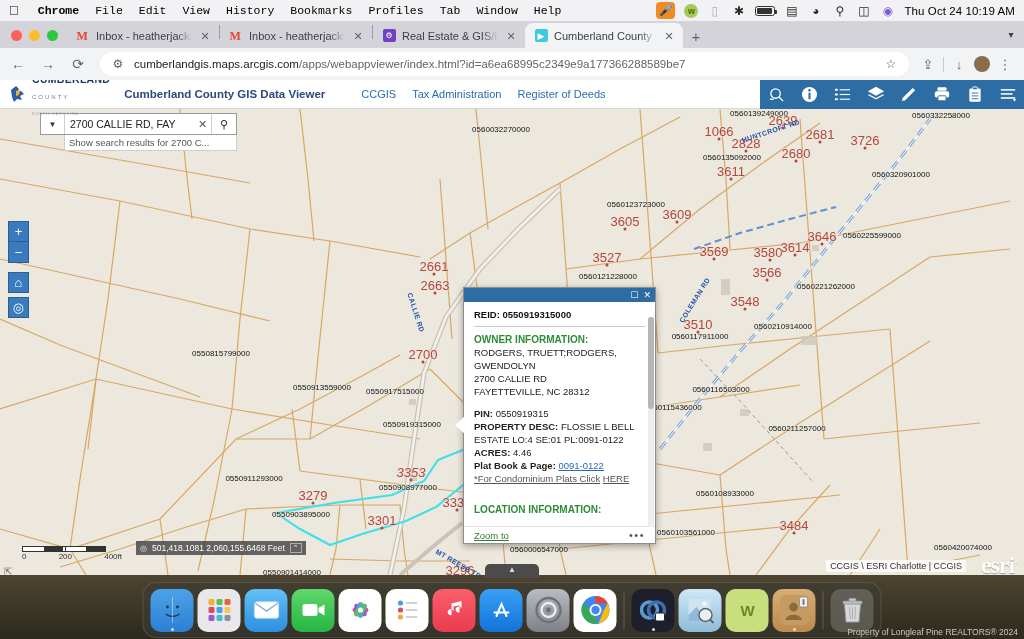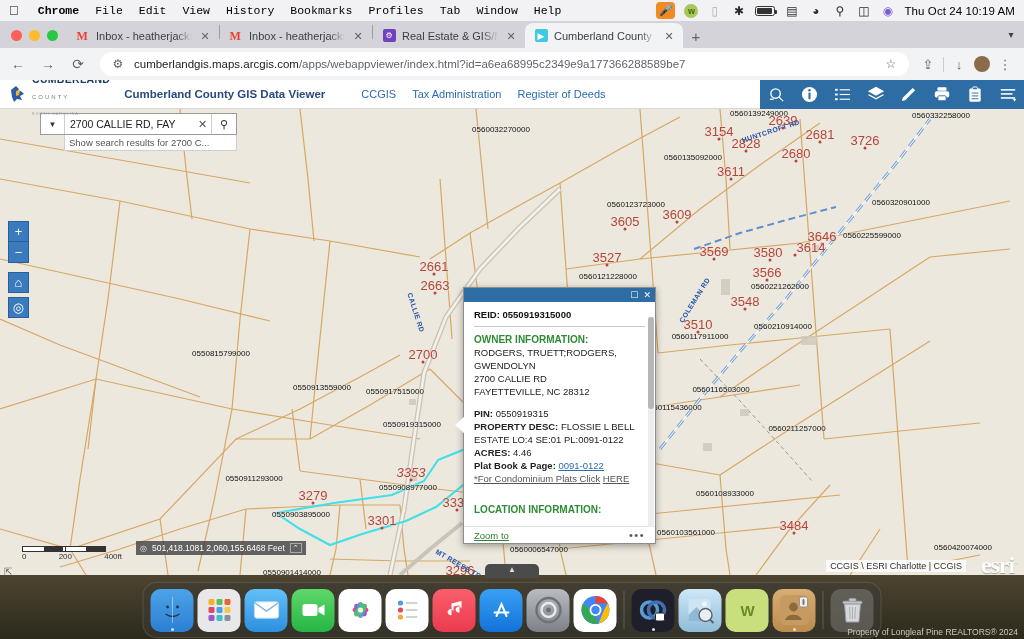--- a/index.html
+++ b/index.html
@@ -606,44 +606,44 @@
       </div>
       <div class="pop-foot">
         <span class="zoomto">Zoom to</span>
         <span class="sp"></span>
         <span class="dots">•••</span>
       </div>
     </div>
   <div class="plabel" style="left: 501px; top: 20px;">0560032270000</div>
       <div class="plabel" style="left: 759px; top: 4px;">0560139249000</div>
       <div class="plabel" style="left: 941px; top: 6px;">0560332258000</div>
-      <div class="plabel" style="left: 693px; top: 48px;">0560135092000</div>
-      <div class="plabel" style="left: 901px; top: 65px; margin-top: 28px;">0560320901000</div>
+      <div class="plabel" style="left: 732px; top: 48px;">0560135092000</div>
+      <div class="plabel" style="left: 901px; top: 65px;">0560320901000</div>
       <div class="plabel" style="left: 636px; top: 95px;">0560123723000</div>
       <div class="plabel" style="left: 872px; top: 126px;">0560225599000</div>
       <div class="plabel" style="left: 608px; top: 167px;">0560121228000</div>
-      <div class="plabel" style="left: 780px; top: 177px;">0560221262000</div>
+      <div class="plabel" style="left: 826px; top: 177px;">0560221262000</div>
       <div class="plabel" style="left: 700px; top: 227px;">0560117911000</div>
       <div class="plabel" style="left: 783px; top: 217px;">0560210914000</div>
       <div class="plabel" style="left: 721px; top: 280px;">0560116503000</div>
       <div class="plabel" style="left: 673px; top: 298px;">0560115436000</div>
       <div class="plabel" style="left: 797px; top: 319px;">0560211257000</div>
       <div class="plabel" style="left: 725px; top: 384px;">0560108933000</div>
       <div class="plabel" style="left: 686px; top: 423px;">0560103561000</div>
       <div class="plabel" style="left: 963px; top: 438px;">0560420074000</div>
       <div class="plabel" style="left: 539px; top: 440px;">0560006547000</div>
       <div class="plabel" style="left: 221px; top: 244px;">0550815799000</div>
       <div class="plabel" style="left: 322px; top: 278px;">0550913559000</div>
       <div class="plabel" style="left: 395px; top: 282px;">0550917515000</div>
       <div class="plabel" style="left: 412px; top: 315px;">0550919315000</div>
       <div class="plabel" style="left: 254px; top: 369px;">0550911293000</div>
       <div class="plabel" style="left: 408px; top: 378px;">0550908977000</div>
       <div class="plabel" style="left: 301px; top: 405px;">0550903895000</div>
       <div class="plabel" style="left: 292px; top: 463px;">0550901414000</div>
-      <div class="anum" style="left: 719px; top: 22px;">3154</div>
+      <div class="anum" style="left: 719px; top: 22px;">1066</div>
       <div class="adot" style="left: 719px; top: 30px;"></div>
       <div class="anum" style="left: 783px; top: 11px;">2639</div>
       <div class="adot" style="left: 783px; top: 19px;"></div>
       <div class="anum" style="left: 746px; top: 34px;">2828</div>
       <div class="adot" style="left: 746px; top: 42px;"></div>
       <div class="anum" style="left: 820px; top: 25px;">2681</div>
       <div class="adot" style="left: 820px; top: 33px;"></div>
       <div class="anum" style="left: 796px; top: 44px;">2680</div>
       <div class="adot" style="left: 796px; top: 52px;"></div>
       <div class="anum" style="left: 865px; top: 31px;">3726</div>
@@ -655,21 +655,21 @@
       <div class="anum" style="left: 677px; top: 105px;">3609</div>
       <div class="adot" style="left: 677px; top: 113px;"></div>
       <div class="anum" style="left: 822px; top: 127px;">3646</div>
       <div class="adot" style="left: 822px; top: 135px;"></div>
       <div class="anum" style="left: 714px; top: 142px;">3569</div>
       <div class="adot" style="left: 714px; top: 150px;"></div>
       <div class="anum" style="left: 607px; top: 148px;">3527</div>
       <div class="adot" style="left: 607px; top: 156px;"></div>
       <div class="anum" style="left: 768px; top: 143px;">3580</div>
       <div class="adot" style="left: 770px; top: 151px;"></div>
-      <div class="anum" style="left: 795px; top: 138px; margin-left: 16px;">3614</div>
+      <div class="anum" style="left: 795px; top: 138px;">3614</div>
       <div class="adot" style="left: 795px; top: 146px;"></div>
       <div class="anum" style="left: 767px; top: 163px;">3566</div>
       <div class="adot" style="left: 767px; top: 171px;"></div>
       <div class="anum" style="left: 745px; top: 192px;">3548</div>
       <div class="adot" style="left: 745px; top: 200px;"></div>
       <div class="anum" style="left: 698px; top: 215px;">3510</div>
       <div class="adot" style="left: 698px; top: 223px;"></div>
       <div class="anum" style="left: 794px; top: 416px;">3484</div>
       <div class="adot" style="left: 794px; top: 424px;"></div>
       <div class="anum" style="left: 434px; top: 157px;">2661</div>

